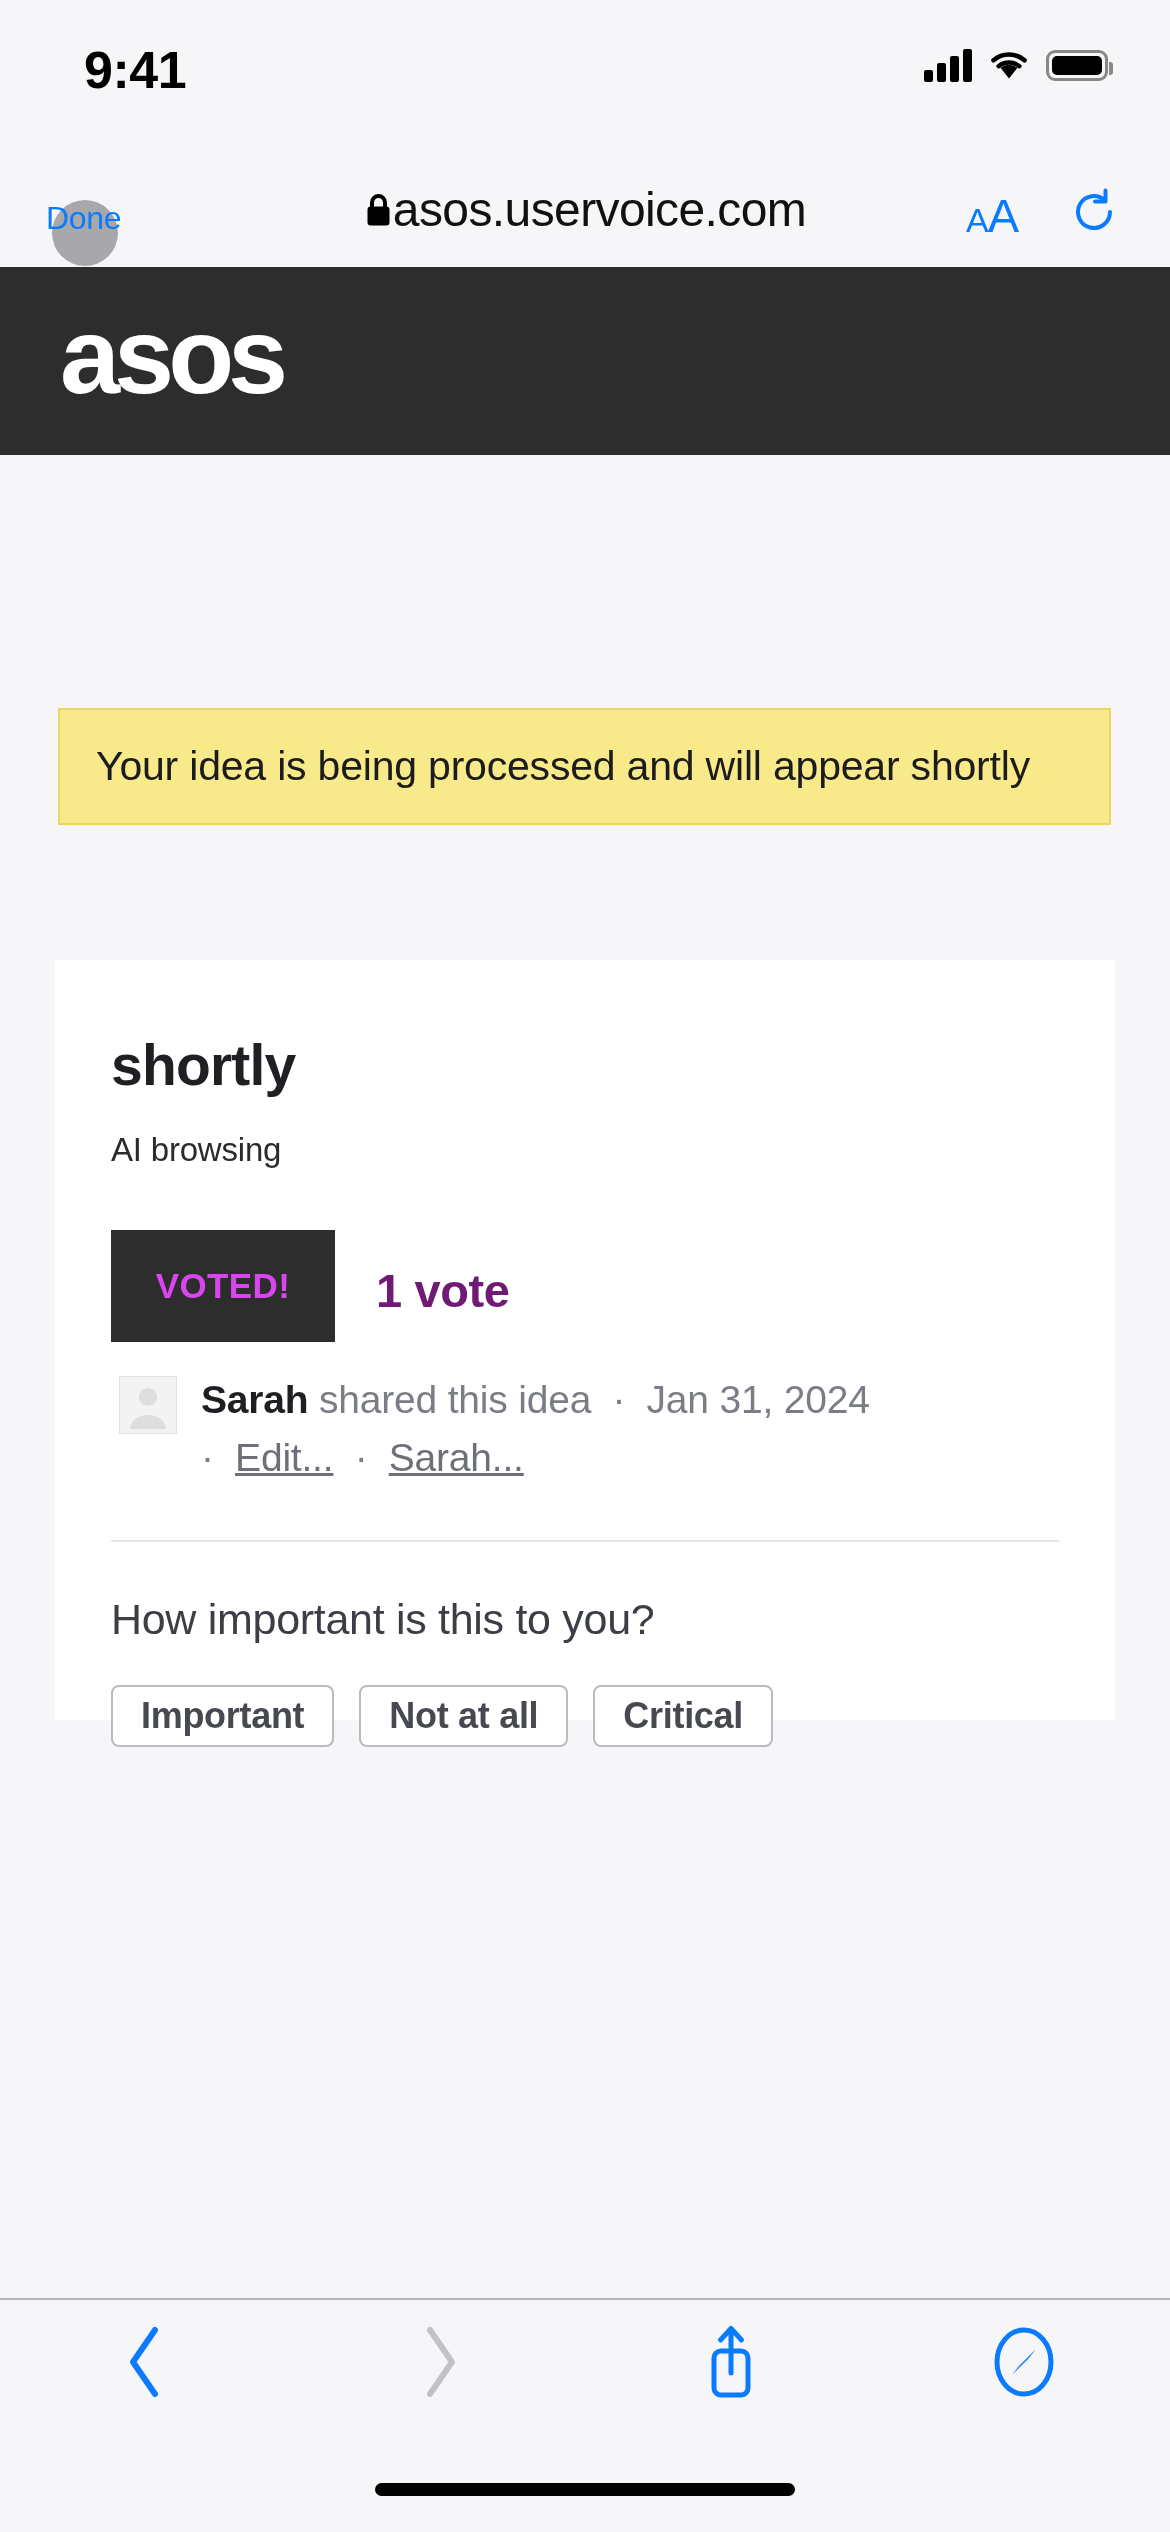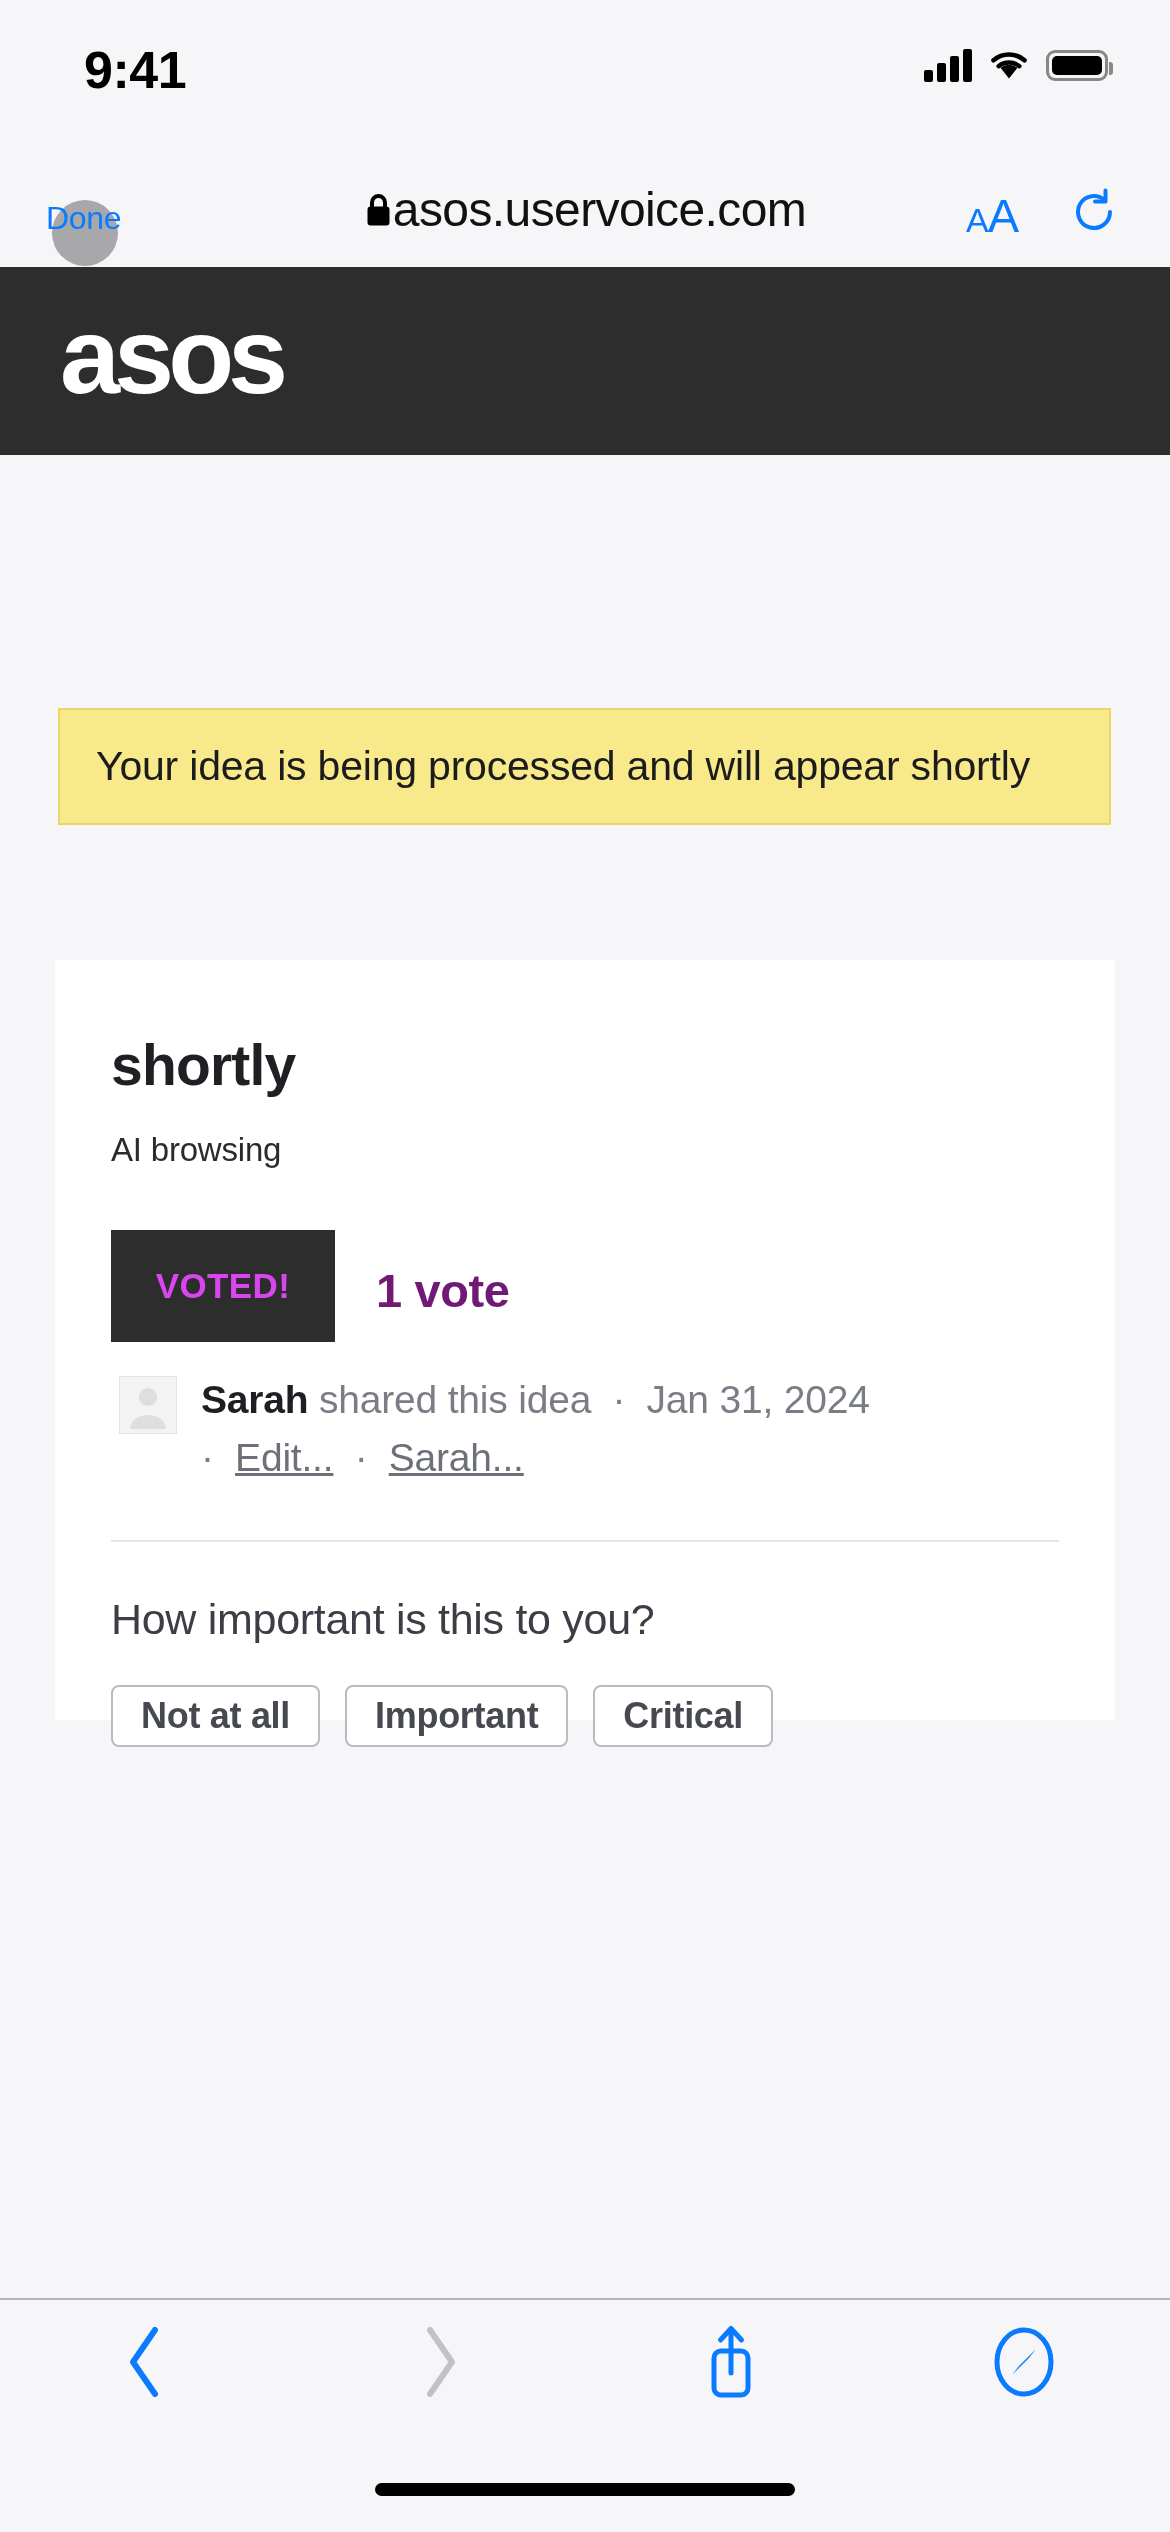--- a/index.html
+++ b/index.html
@@ -293,22 +293,22 @@
         <div class="author-line2">
           <span>·</span>&nbsp;&nbsp;<a>Edit...</a>&nbsp;&nbsp;<span>·</span>&nbsp;&nbsp;<a>Sarah...</a>
         </div>
       </div>
 
       <div class="divider"></div>
 
       <div class="importance-q">How important is this to you?</div>
 
       <div class="imp-buttons">
+        <button class="imp-btn">Important</button>
         <button class="imp-btn">Not at all</button>
-        <button class="imp-btn">Important</button>
         <button class="imp-btn">Critical</button>
       </div>
     </div>
 
     <div class="card2"></div>
   </div>
 
   <div class="homebar-zone">
     <div class="homebar2"></div>
   </div>

